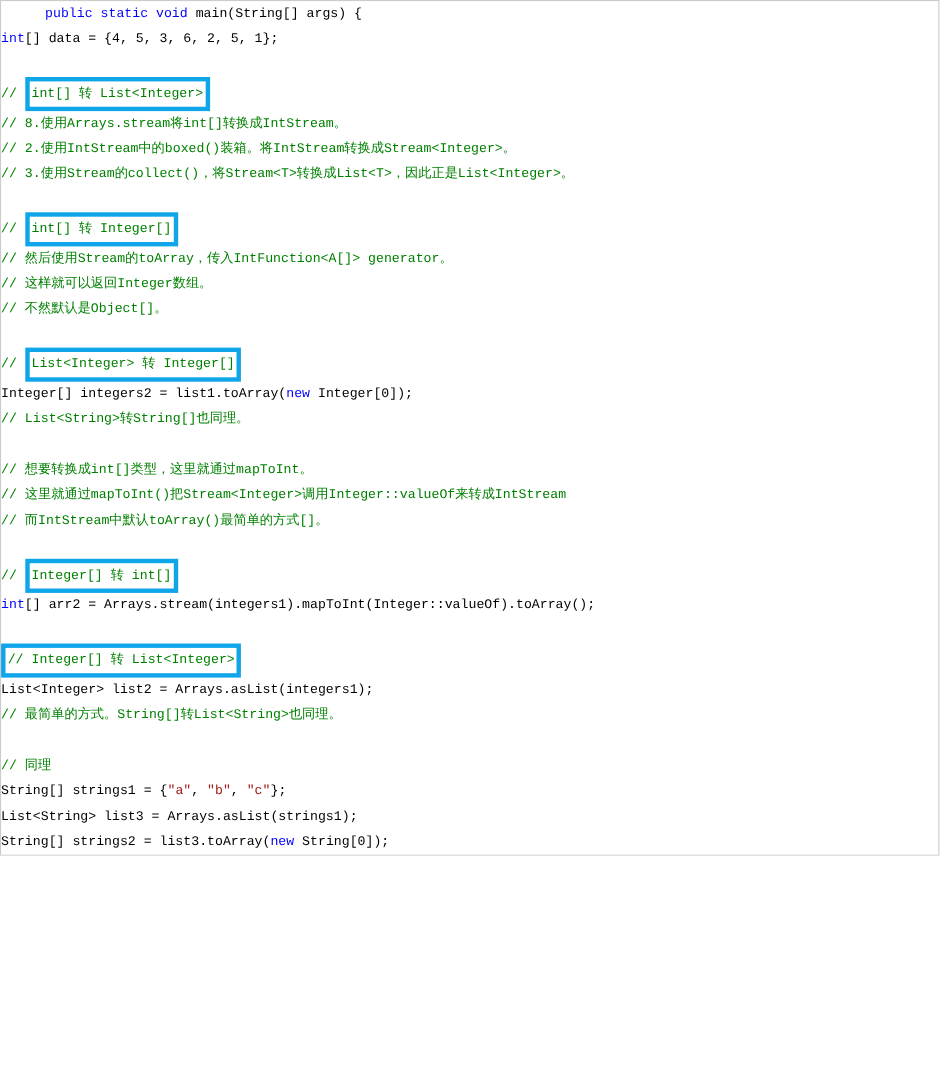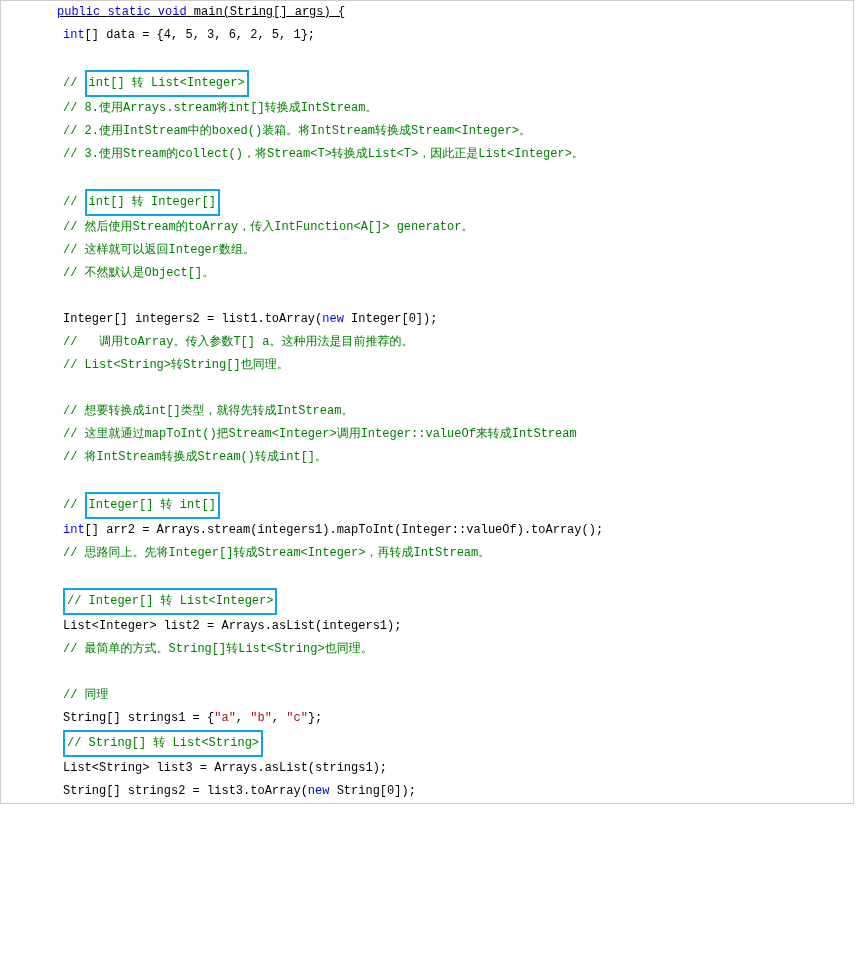--- a/index.html
+++ b/index.html
@@ -13,32 +13,30 @@
   }
   .code-container {
     border: 1px solid #ccc;
     width: 854px;
     padding: 0;
     background: #fff;
     box-sizing: border-box;
   }
   .line {
     white-space: pre;
-    padding-left: 56px;
-    text-decoration: underline;
+    padding-left: 40px;
   }
   .line2 {
     white-space: pre;
-    padding-left: 62px;
   }
   .kw { color: #0000ff; }
   .comment { color: #008000; }
   .str { color: #a31515; }
   .box {
-    border: 2px solid #0ea5e9;
+    border: 4px solid #0ea5e9;
     display: inline-block;
     padding: 0 2px;
   }
 </style>
 </head>
 <body>
 
 <div class="code-container">
 <div class="line"><span class="kw">public</span><span> </span><span class="kw">static</span><span> </span><span class="kw">void</span><span> main(String[] args) {</span></div>
 <div class="line2"><span class="kw">int</span><span>[] data = {4, 5, 3, 6, 2, 5, 1};</span></div>
@@ -46,34 +44,32 @@
 <div class="line2"><span class="comment">// </span><span class="box comment">int[] 转 List&lt;Integer&gt;</span></div>
 <div class="line2"><span class="comment">// 8.使用Arrays.stream将int[]转换成IntStream。</span></div>
 <div class="line2"><span class="comment">// 2.使用IntStream中的boxed()装箱。将IntStream转换成Stream&lt;Integer&gt;。</span></div>
 <div class="line2"><span class="comment">// 3.使用Stream的collect()，将Stream&lt;T&gt;转换成List&lt;T&gt;，因此正是List&lt;Integer&gt;。</span></div>
 <div class="line2">&nbsp;</div>
 <div class="line2"><span class="comment">// </span><span class="box comment">int[] 转 Integer[]</span></div>
 <div class="line2"><span class="comment">// 然后使用Stream的toArray，传入IntFunction&lt;A[]&gt; generator。</span></div>
 <div class="line2"><span class="comment">// 这样就可以返回Integer数组。</span></div>
 <div class="line2"><span class="comment">// 不然默认是Object[]。</span></div>
 <div class="line2">&nbsp;</div>
+<div class="line2"><span class="comment">// </span><span class="box comment">List&lt;Integer&gt; 转 Integer[]</span></div>
 <div class="line2"><span>Integer[] integers2 = list1.toArray(</span><span class="kw">new</span><span> Integer[0]);</span></div>
-<div class="line2"><span class="comment">//   调用toArray。传入参数T[] a。这种用法是目前推荐的。</span></div>
 <div class="line2"><span class="comment">// List&lt;String&gt;转String[]也同理。</span></div>
 <div class="line2">&nbsp;</div>
-<div class="line2"><span class="comment">// 想要转换成int[]类型，就得先转成IntStream。</span></div>
+<div class="line2"><span class="comment">// 想要转换成int[]类型，这里就通过mapToInt。</span></div>
 <div class="line2"><span class="comment">// 这里就通过mapToInt()把Stream&lt;Integer&gt;调用Integer::valueOf来转成IntStream</span></div>
-<div class="line2"><span class="comment">// 将IntStream转换成Stream()转成int[]。</span></div>
+<div class="line2"><span class="comment">// 而IntStream中默认toArray()最简单的方式[]。</span></div>
 <div class="line2">&nbsp;</div>
 <div class="line2"><span class="comment">// </span><span class="box comment">Integer[] 转 int[]</span></div>
 <div class="line2"><span class="kw">int</span><span>[] arr2 = Arrays.stream(integers1).mapToInt(Integer::valueOf).toArray();</span></div>
-<div class="line2"><span class="comment">// 思路同上。先将Integer[]转成Stream&lt;Integer&gt;，再转成IntStream。</span></div>
 <div class="line2">&nbsp;</div>
 <div class="line2"><span class="box comment">// Integer[] 转 List&lt;Integer&gt;</span></div>
 <div class="line2"><span>List&lt;Integer&gt; list2 = Arrays.asList(integers1);</span></div>
 <div class="line2"><span class="comment">// 最简单的方式。String[]转List&lt;String&gt;也同理。</span></div>
 <div class="line2">&nbsp;</div>
 <div class="line2"><span class="comment">// 同理</span></div>
 <div class="line2"><span>String[] strings1 = {</span><span class="str">"a"</span><span>, </span><span class="str">"b"</span><span>, </span><span class="str">"c"</span><span>};</span></div>
-<div class="line2"><span class="box comment">// String[] 转 List&lt;String&gt;</span></div>
 <div class="line2"><span>List&lt;String&gt; list3 = Arrays.asList(strings1);</span></div>
 <div class="line2"><span>String[] strings2 = list3.toArray(</span><span class="kw">new</span><span> String[0]);</span></div>
 </div>
 
 </body></html>

